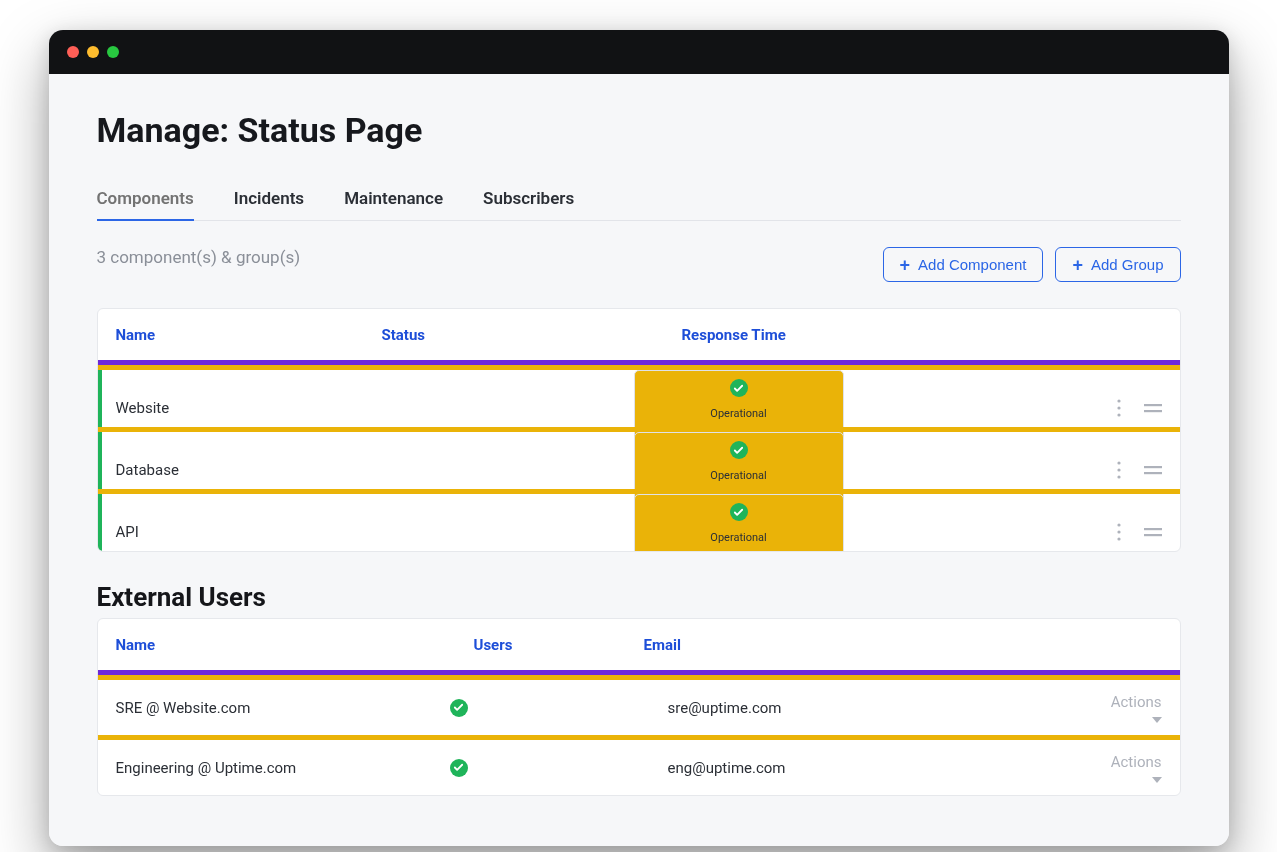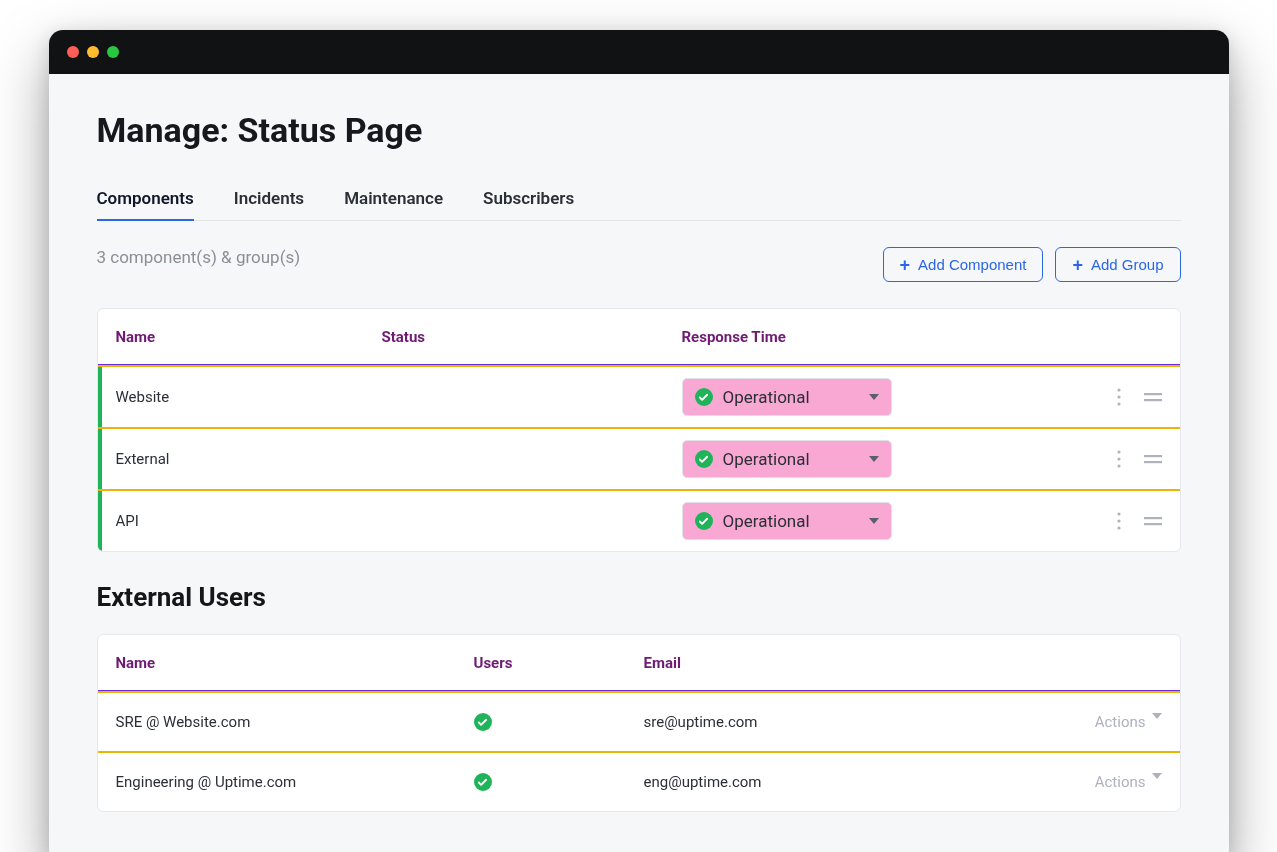--- a/index.html
+++ b/index.html
@@ -50,21 +50,21 @@
   }
   .tab {
     padding: 8px 0 12px 0;
     font-size: 17px;
     font-weight: 600;
     color: #2b2f36;
     cursor: pointer;
     position: relative;
   }
   .tab.active {
-    color: #0f172a;
+    color: #737373;
   }
   .tab.active::after {
     content: "";
     position: absolute;
     left: 0; right: 0; bottom: -1px;
     height: 2px;
     background: #2b66e6;
   }
 
   .toolbar-row {
@@ -110,52 +110,54 @@
     align-items: center;
     padding: 0 18px;
   }
   .components .thead { grid-template-columns: 1fr 300px 360px 120px; }
   .components .trow  { grid-template-columns: 1fr 300px 360px 120px; }
 
   .thead {
     height: 56px;
     font-weight: 700;
     font-size: 15px;
-    color: #701a75;
-    border-bottom: 1px solid #6d28d9;
+    color: #1d4ed8;
+    border-bottom: 5px solid #6d28d9;
   }
   .trow {
     height: 62px;
-    border-top: 2px solid #eab308;
+    border-top: 5px solid #eab308;
     font-size: 15px;
     color: #2b2f36;
     position: relative;
+    gap: 48px;
   }
   .components .trow::before {
     content: "";
     position: absolute;
     left: 0; top: 0; bottom: 0;
     width: 4px;
     background: #1fb45a;
   }
 
   .status-pill {
     display: inline-flex;
     align-items: center;
     gap: 10px;
     border: 1px solid #dfe2e8;
     border-radius: 5px;
     padding: 8px 12px;
     width: 210px;
     justify-content: flex-start;
     position: relative;
     cursor: pointer;
-    background: #f9a8d4;
+    background: #eab308;
     color: #2b2f36;
-    font-size: 17px;
+    font-size: 11px;
+    flex-direction: column;
   }
   .status-pill .caret {
     margin-left: auto;
     width: 0; height: 0;
     border-left: 5px solid transparent;
     border-right: 5px solid transparent;
     border-top: 6px solid #5a5f6a;
   }
   .check-badge {
     width: 18px; height: 18px; border-radius: 50%;
@@ -170,35 +172,36 @@
     justify-content: flex-end;
     gap: 22px;
     color: #aeb2bb;
   }
   .icon-btn { cursor: pointer; display:inline-flex; }
 
   h2.section-title {
     font-size: 26px;
     font-weight: 700;
     color: #15161a;
-    margin: 8px 0 22px 0;
+    margin: 8px 0 6px 0;
   }
 
   .users .thead { grid-template-columns: 1fr 170px 1fr 160px; }
   .users .trow  { grid-template-columns: 1fr 170px 1fr 160px; }
   .users .trow { height: 60px; }
 
   .actions-link {
     display: inline-flex;
-    align-items: flex-start;
+    align-items: flex-end;
     gap: 6px;
     color: #aeb2bb;
     font-size: 15px;
     cursor: pointer;
     justify-self: end;
+    flex-direction: column;
   }
   .actions-link .caret-sm {
     width: 0; height: 0;
     border-left: 5px solid transparent;
     border-right: 5px solid transparent;
     border-top: 6px solid #aeb2bb;
   }
   .active-cell { display:flex; }
 </style>
 </head>
@@ -269,21 +272,21 @@
           <span class="icon-btn">
             <svg width="18" height="12" viewBox="0 0 18 12">
                 <rect x="0" y="2" width="18" height="2.2" fill="#aeb2bb"></rect>
                 <rect x="0" y="8" width="18" height="2.2" fill="#aeb2bb"></rect>
               </svg>
           </span>
         </div>
       </div>
 
       <div class="trow">
-        <div>External</div>
+        <div>Database</div>
         <div></div>
         <div>
           <div class="status-pill">
             <span class="check-badge">
               <svg viewBox="0 0 24 24" fill="none" stroke="#fff" stroke-width="4" stroke-linecap="round" stroke-linejoin="round">
                   <polyline points="20 6 9 17 4 12"></polyline>
                 </svg>
             </span>
             <span>Operational</span>
             <span class="caret"></span>

